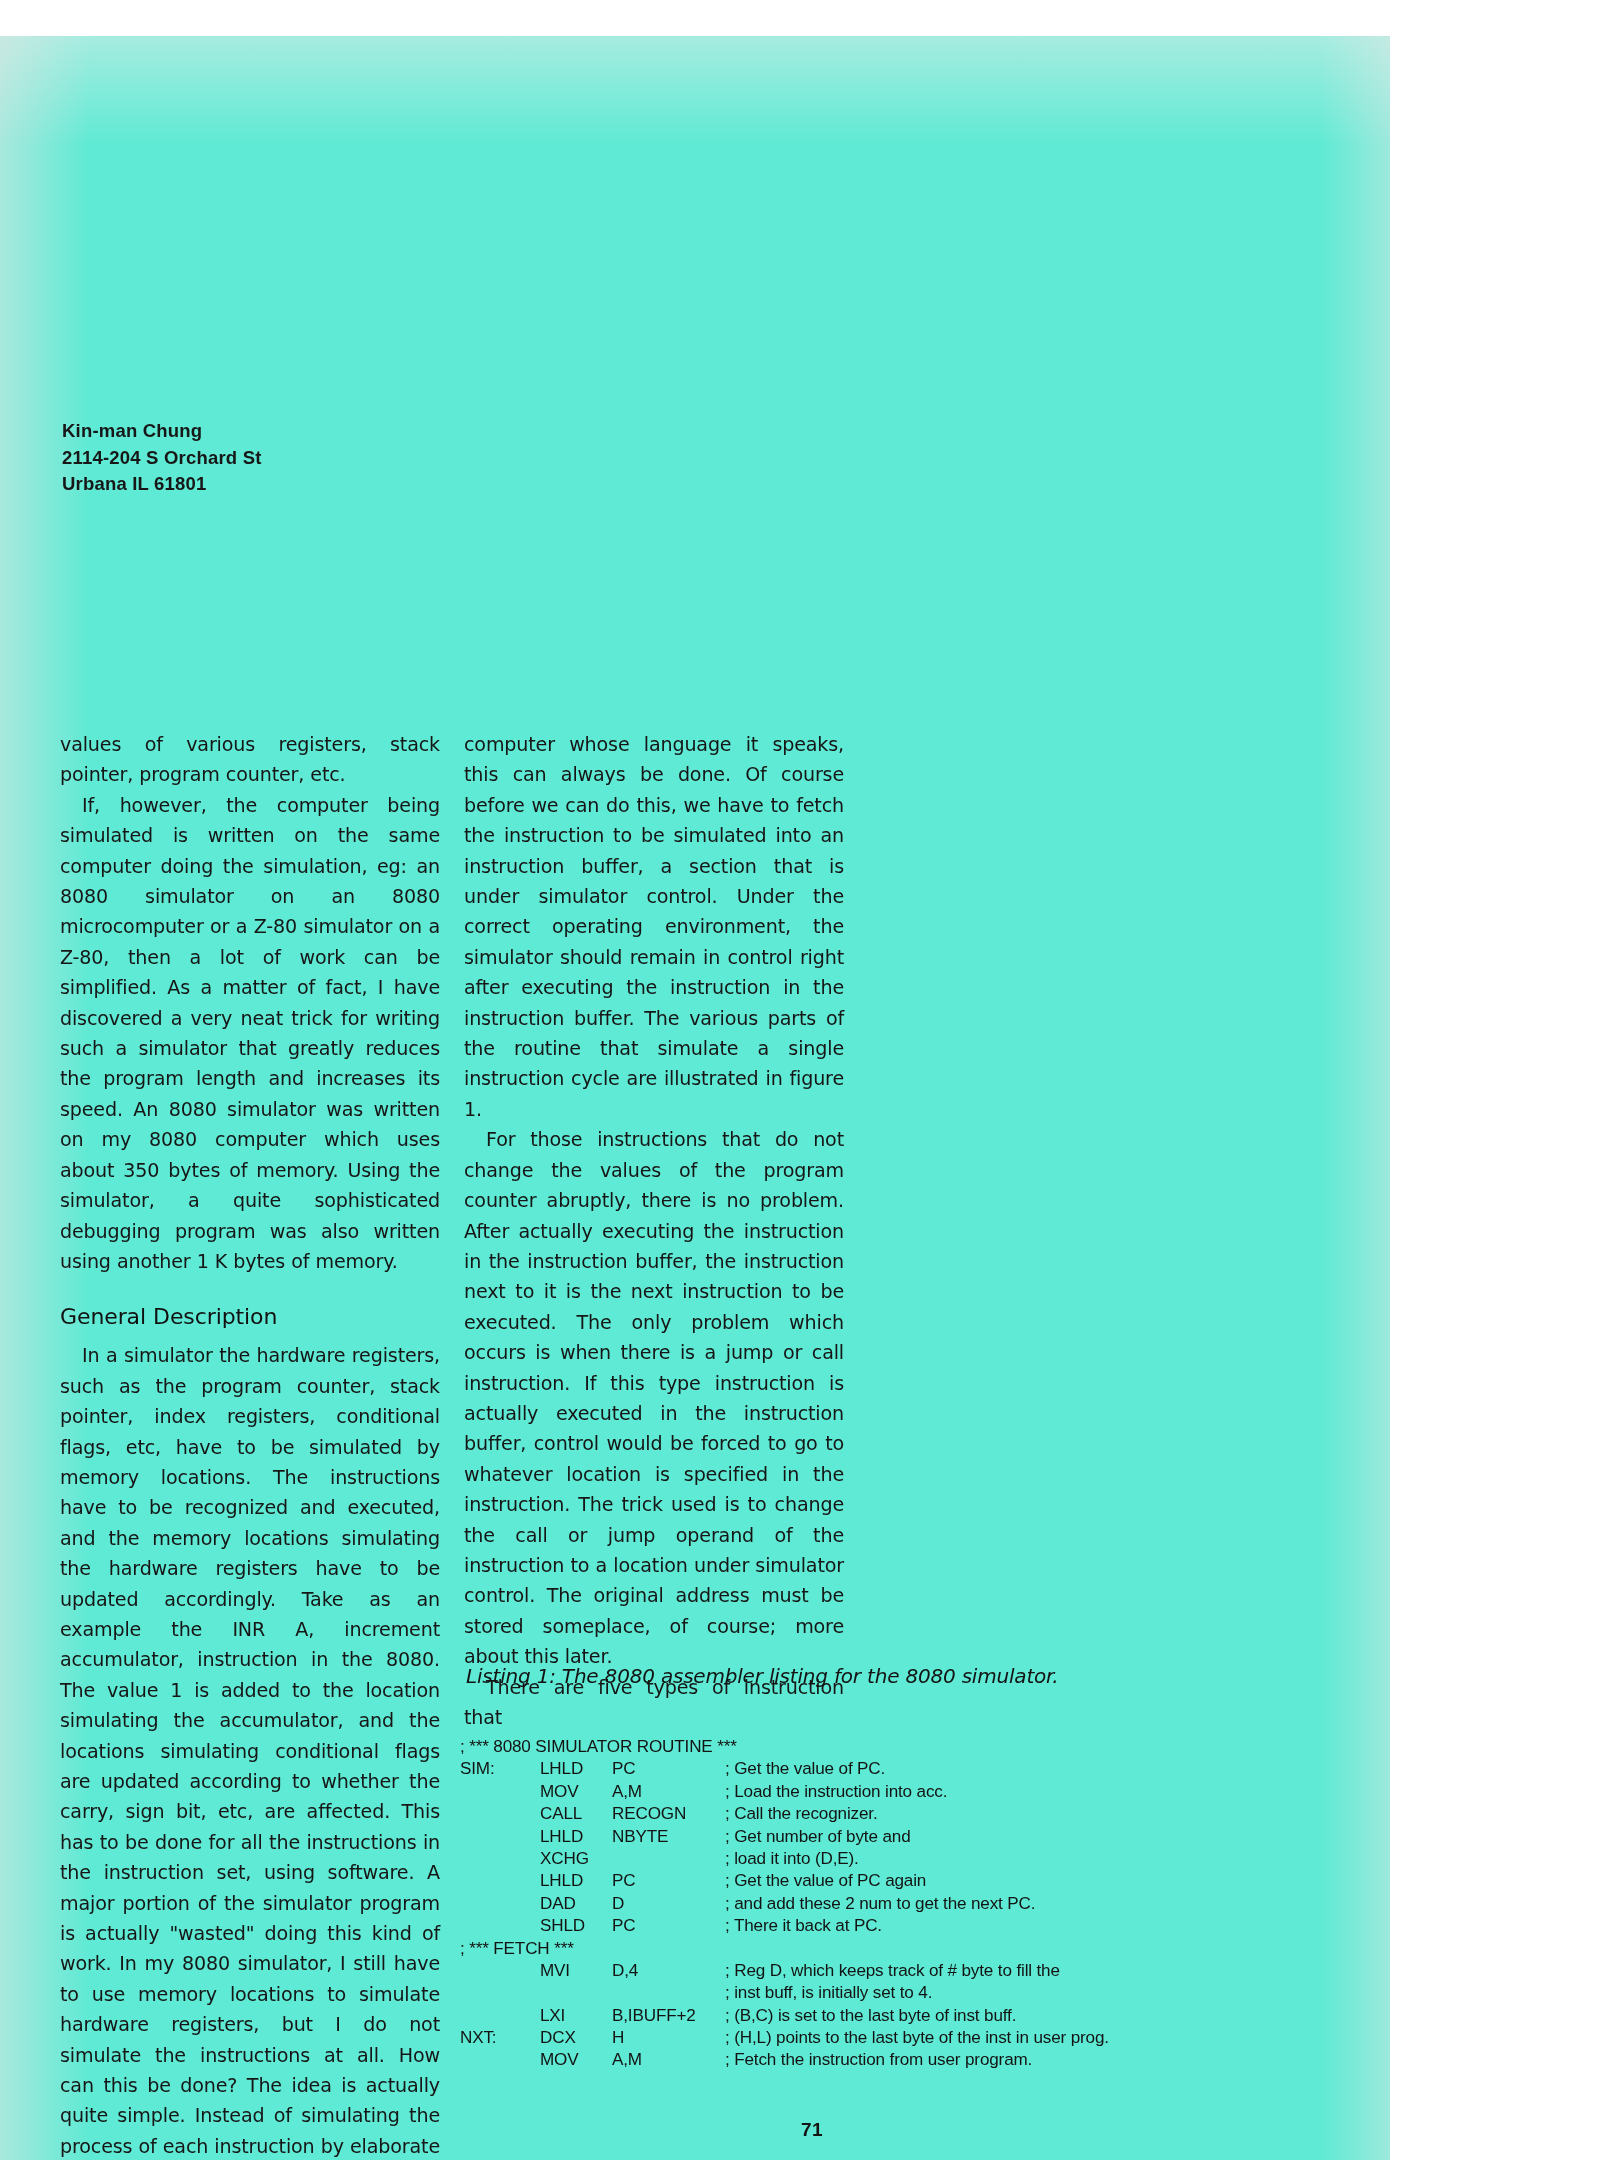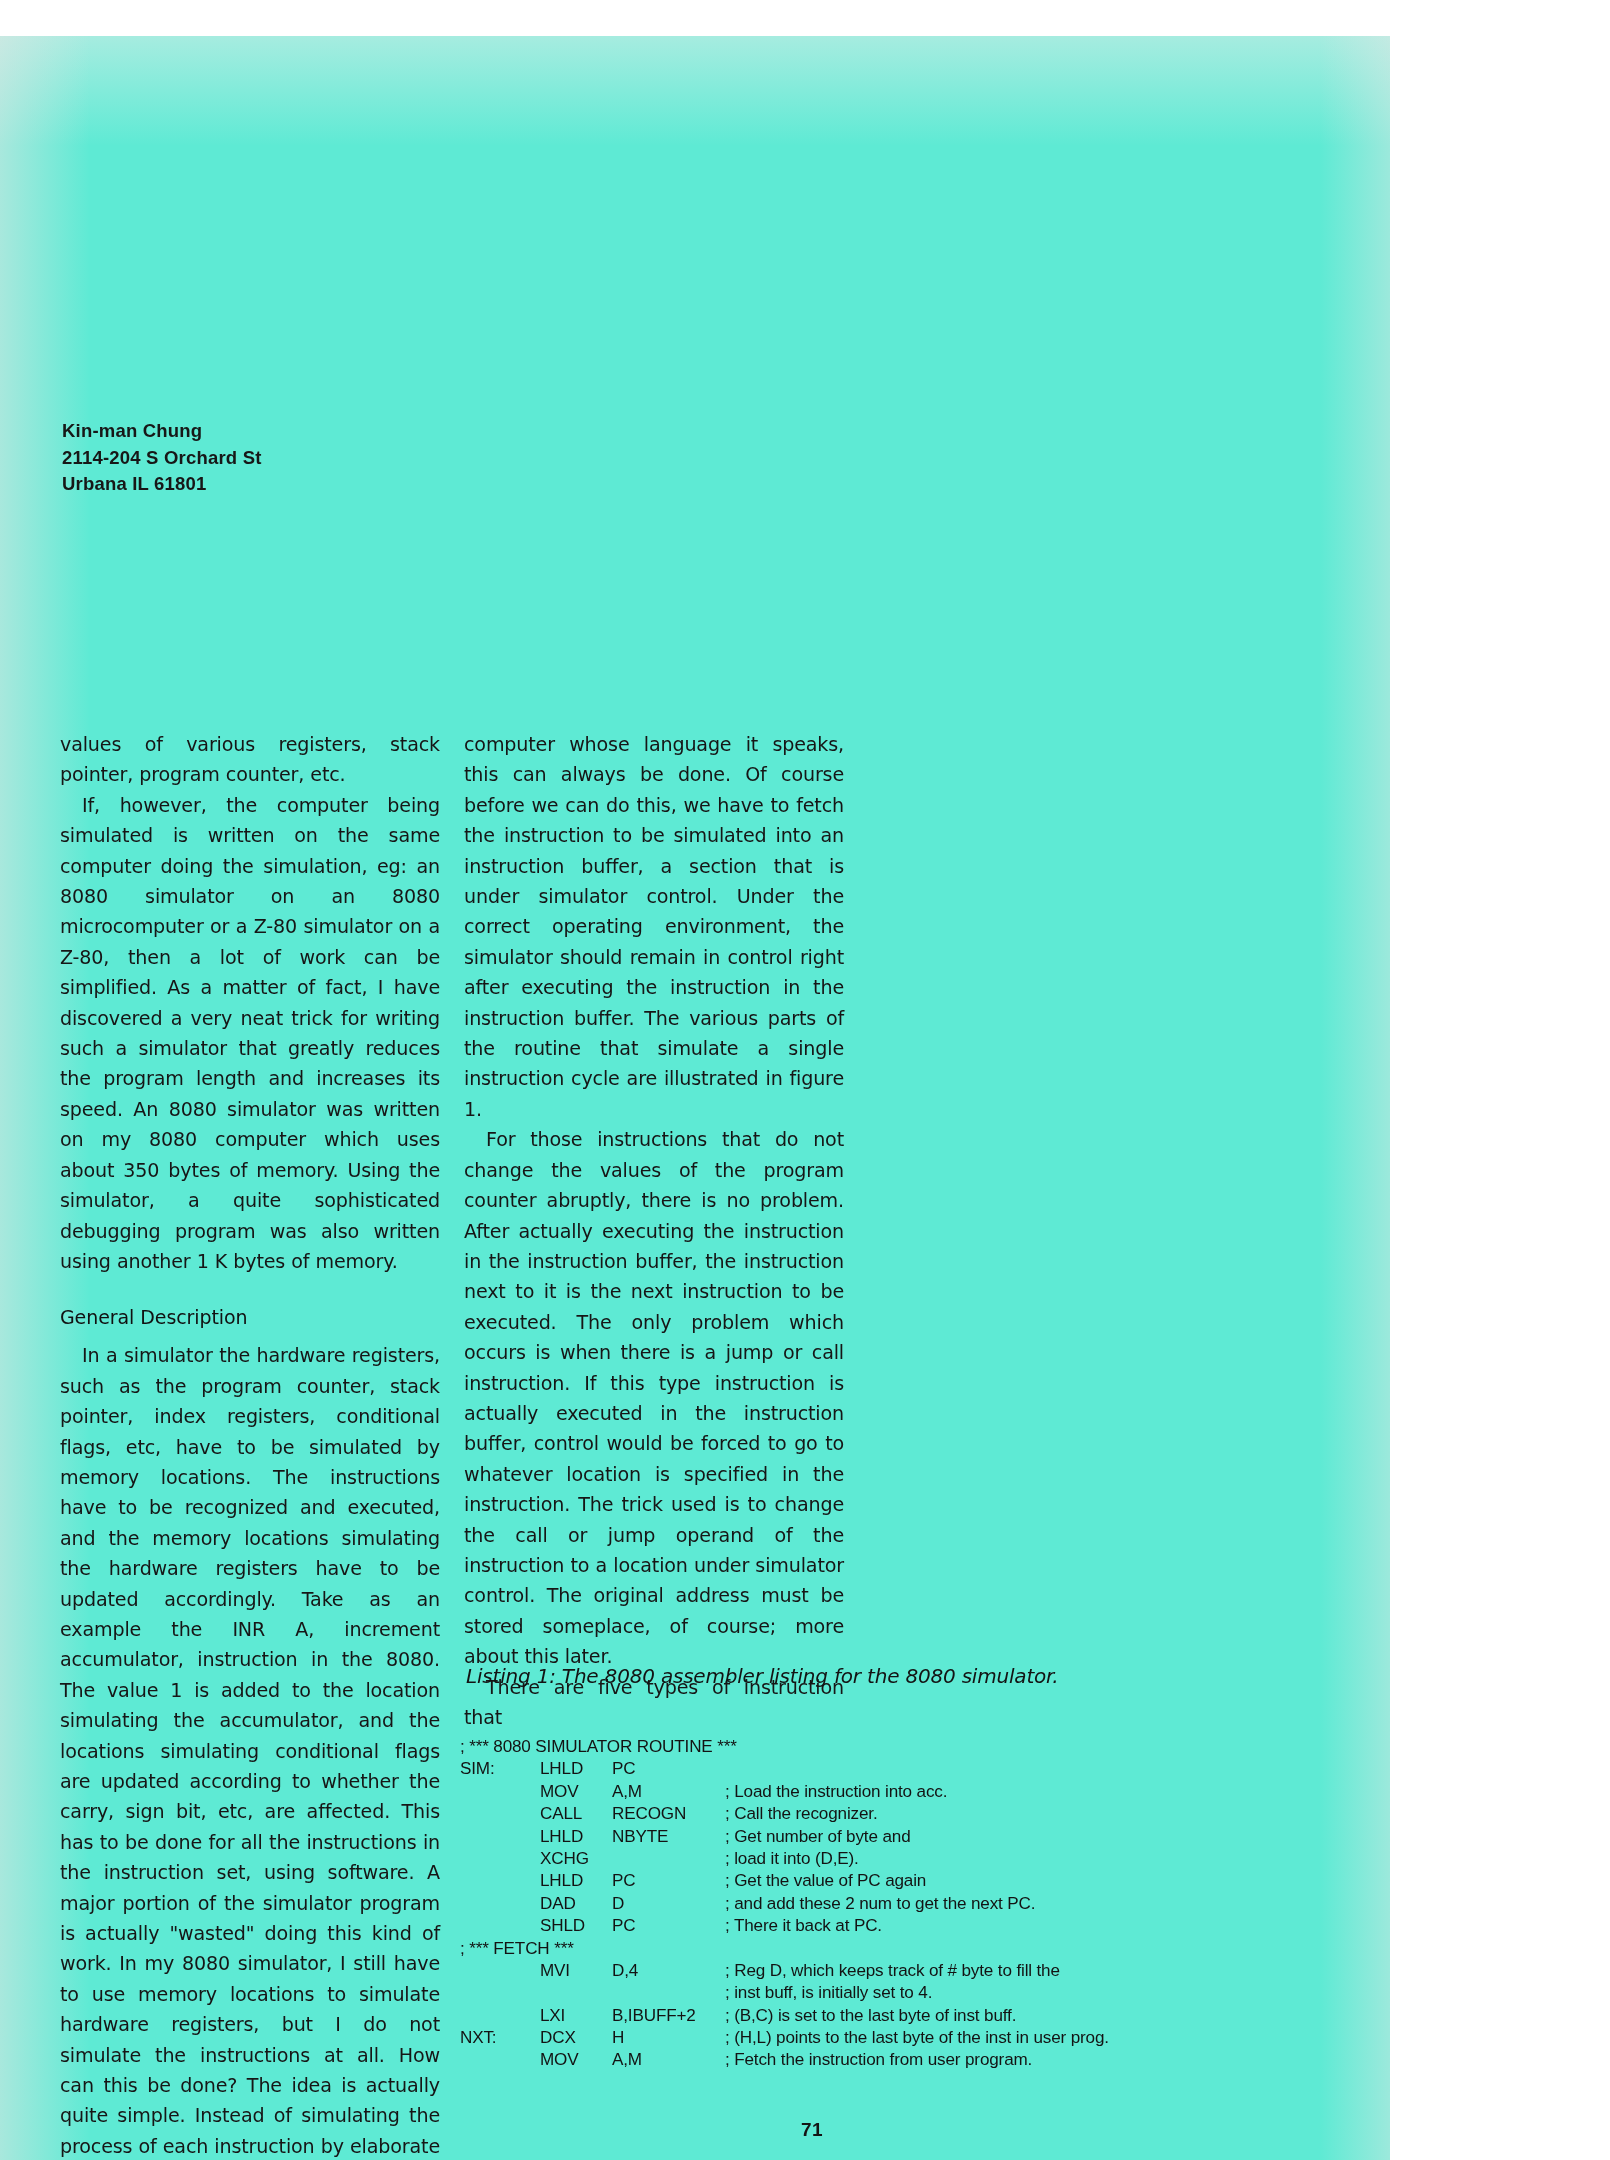--- a/index.html
+++ b/index.html
@@ -62,21 +62,21 @@
     margin: 0;
     text-align: justify;
     text-justify: inter-word;
   }
   .col p.indent { text-indent: 22px; }
 
   h2.section-head {
     margin: 26px 0 10px 0;
     font-family: "DejaVu Sans", sans-serif;
     font-weight: normal;
-    font-size: 19px;
+    font-size: 22px;
     line-height: 28px;
     letter-spacing: -0.1px;
     color: #111;
     text-align: left;
   }
 
   
   .listing-caption {
     position: absolute;
     left: 466px;
@@ -155,21 +155,21 @@
   <div class="col right">
     <p>computer whose language it speaks, this can always be done. Of course before we can do this, we have to fetch the instruction to be simulated into an instruction buffer, a section that is under simulator control. Under the correct operating environment, the simulator should remain in control right after executing the instruction in the instruction buffer. The various parts of the routine that simulate a single instruction cycle are illustrated in figure 1.</p>
     <p class="indent">For those instructions that do not change the values of the program counter abruptly, there is no problem. After actually executing the instruction in the instruction buffer, the instruction next to it is the next instruction to be executed. The only problem which occurs is when there is a jump or call instruction. If this type instruction is actually executed in the instruction buffer, control would be forced to go to whatever location is specified in the instruction. The trick used is to change the call or jump operand of the instruction to a location under simulator control. The original address must be stored someplace, of course; more about this later.</p>
     <p class="indent">There are five types of instruction that</p>
   </div>
 
   <div class="listing-caption">Listing 1: The 8080 assembler listing for the 8080 simulator.</div>
 
   <div class="listing" id="listing-body">
       <div class="row full-line"><span class="c-full">; *** 8080 SIMULATOR ROUTINE ***</span></div>
-      <div class="row"><span class="c-label">SIM:</span><span class="c-op">LHLD</span><span class="c-arg">PC</span></div>
+      <div class="row"><span class="c-label">SIM:</span><span class="c-op">LHLD</span><span class="c-arg">PC</span><span class="c-cmt">; Get the value of PC.</span></div>
       <div class="row"><span class="c-label"></span><span class="c-op">MOV</span><span class="c-arg">A,M</span><span class="c-cmt">; Load the instruction into acc.</span></div>
       <div class="row"><span class="c-label"></span><span class="c-op">CALL</span><span class="c-arg">RECOGN</span><span class="c-cmt">; Call the recognizer.</span></div>
       <div class="row"><span class="c-label"></span><span class="c-op">LHLD</span><span class="c-arg">NBYTE</span><span class="c-cmt">; Get number of byte and</span></div>
       <div class="row"><span class="c-label"></span><span class="c-op">XCHG</span><span class="c-arg"></span><span class="c-cmt">; load it into (D,E).</span></div>
       <div class="row"><span class="c-label"></span><span class="c-op">LHLD</span><span class="c-arg">PC</span><span class="c-cmt">; Get the value of PC again</span></div>
       <div class="row"><span class="c-label"></span><span class="c-op">DAD</span><span class="c-arg">D</span><span class="c-cmt">; and add these 2 num to get the next PC.</span></div>
       <div class="row"><span class="c-label"></span><span class="c-op">SHLD</span><span class="c-arg">PC</span><span class="c-cmt">; There it back at PC.</span></div>
       <div class="row full-line"><span class="c-full">; *** FETCH ***</span></div>
       <div class="row"><span class="c-label"></span><span class="c-op">MVI</span><span class="c-arg">D,4</span><span class="c-cmt">; Reg D, which keeps track of # byte to fill the</span></div>
       <div class="row cmt-only"><span class="c-label"></span><span class="c-pad"></span><span class="c-cmt">; inst buff, is initially set to 4.</span></div>

